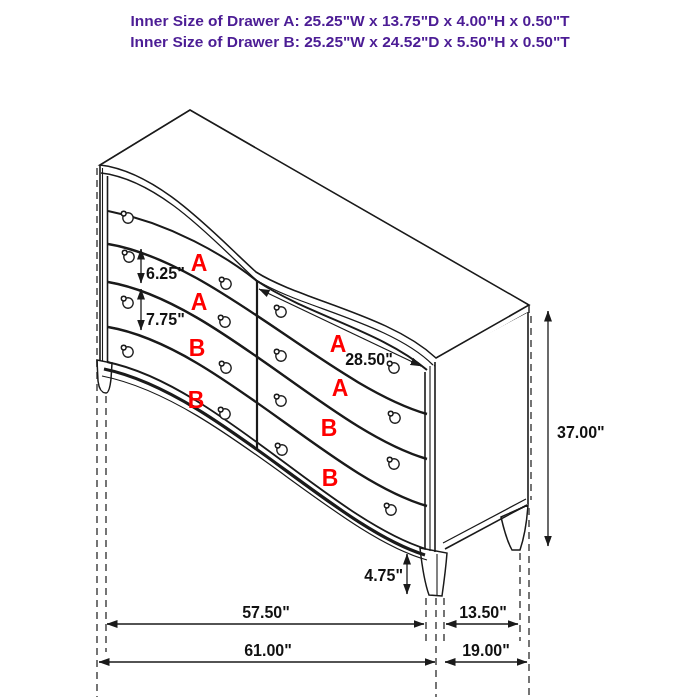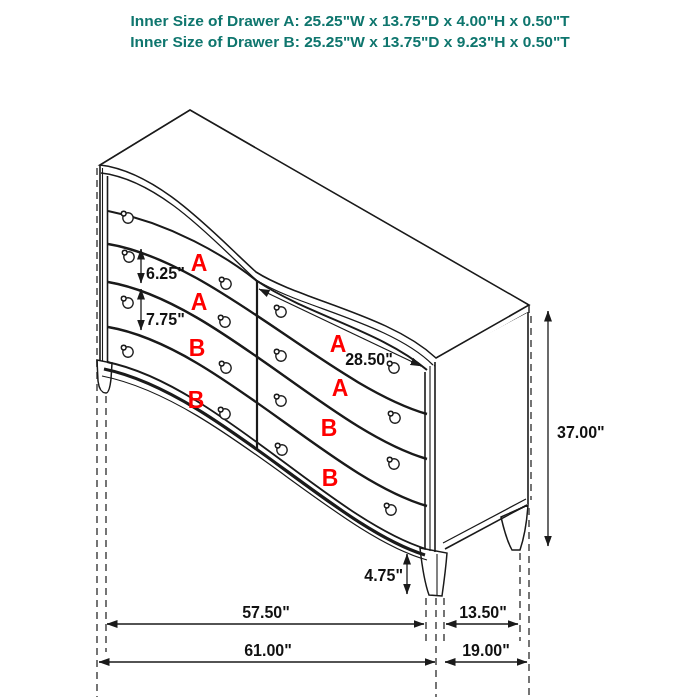--- a/index.html
+++ b/index.html
@@ -1,34 +1,34 @@
 <!DOCTYPE html>
 <html><head>
 <meta charset="utf-8">
 <style>
   html,body{margin:0;padding:0;background:#fff;}
   #page{position:relative;width:700px;height:700px;background:#fff;overflow:hidden;
         font-family:"Liberation Sans",sans-serif;}
   #title{position:absolute;top:10px;left:0;width:100%;text-align:center;
-         font-weight:bold;font-size:15.5px;line-height:21px;color:#0f766e;letter-spacing:0;}
+         font-weight:bold;font-size:15.5px;line-height:21px;color:#4c1d95;letter-spacing:0;}
   #scene{position:absolute;top:0;left:0;}
   .ln{stroke:#1a1a1a;fill:none;}
   .dim{stroke:#1a1a1a;stroke-width:1.3;fill:none;}
   .dash{stroke:#1a1a1a;stroke-width:1.2;fill:none;stroke-dasharray:7 5;}
   .dimlbl{font-family:"Liberation Sans",sans-serif;font-weight:bold;font-size:16px;fill:#111;}
   .redlbl{font-family:"Liberation Sans",sans-serif;font-weight:bold;font-size:23px;}
 </style>
 </head>
 <body>
 
 <div id="page">
 
   <div id="title">
     <div>Inner Size of Drawer A: 25.25"W x 13.75"D x 4.00"H x 0.50"T</div>
-    <div>Inner Size of Drawer B: 25.25"W x 13.75"D x 9.23"H x 0.50"T</div>
+    <div>Inner Size of Drawer B: 25.25"W x 24.52"D x 5.50"H x 0.50"T</div>
   </div>
 
   <svg id="scene" width="700" height="700" viewBox="0 0 700 700">
 
     <defs>
       <marker id="aE" orient="auto" markerUnits="userSpaceOnUse" markerWidth="12" markerHeight="9" refX="10.5" refY="4">
         <path d="M0,0 L11,4 L0,8 Z" fill="#1a1a1a"></path>
       </marker>
       <marker id="aS" orient="auto" markerUnits="userSpaceOnUse" markerWidth="12" markerHeight="9" refX="0.5" refY="4">
         <path d="M11,0 L0,4 L11,8 Z" fill="#1a1a1a"></path>

